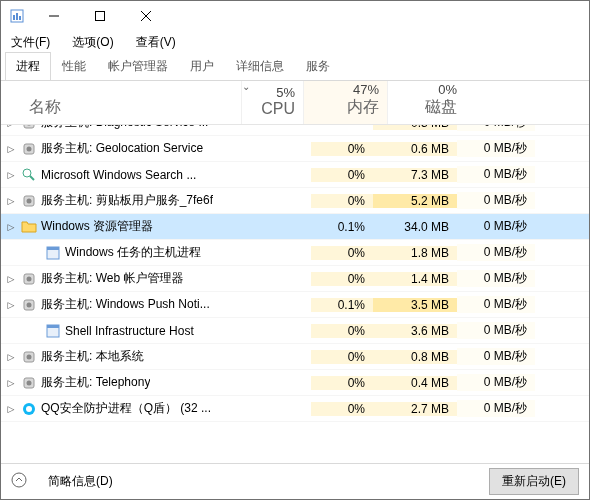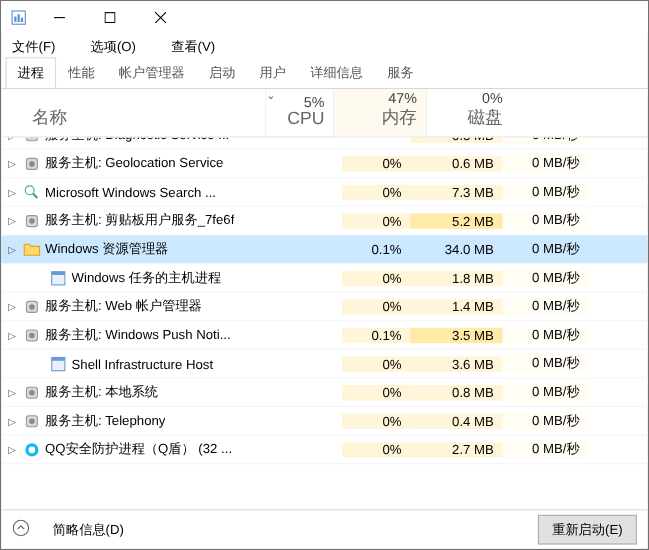--- a/index.html
+++ b/index.html
@@ -2,21 +2,21 @@
 <html><head>
 <meta charset="utf-8">
 <style>
 *{margin:0;padding:0;box-sizing:border-box;font-family:"Microsoft YaHei","Segoe UI",sans-serif;font-size:12px}
 body{background:#fff;width:590px;height:500px;border:1px solid #707070;display:flex;flex-direction:column;overflow:hidden}
 .titlebar{height:30px;display:flex;align-items:center;padding:0 0 0 8px;background:#fff}
 .title-icon{width:16px;height:16px;margin-right:6px;display:flex;align-items:center;justify-content:center}
 .title-text{flex:1;font-size:12px;color:#000}
 .win-btns{display:flex}
 .win-btn{width:46px;height:30px;display:flex;align-items:center;justify-content:center;color:#000}
-.menubar{height:22px;display:flex;align-items:center;padding:0 6px;gap:24px}
+.menubar{height:22px;display:flex;align-items:center;padding:0 6px;gap:14px}
 .menu-item{padding:2px 4px;cursor:default}
 .tabs{height:28px;display:flex;align-items:flex-end;border-bottom:1px solid #d9d9d9;padding:0 4px}
 .tab{padding:5px 10px;color:#555;cursor:default;border:1px solid transparent;border-bottom:none}
 .tab.active{border-color:#d9d9d9;background:#fff;position:relative;top:0;color:#000}
 .grid{flex:1;display:flex;flex-direction:column;overflow:hidden}
 .header{display:flex;border-bottom:1px solid #e5e5e5;height:44px}
 .hcell{display:flex;flex-direction:column;justify-content:flex-end;padding:4px 8px 6px;text-align:right;border-left:1px solid #f0f0f0}
 .hname{width:240px;text-align:left;justify-content:flex-end;border-left:none;padding-left:28px}
 .hstatus{width:70px;text-align:left}
 .hcpu{width:62px}
@@ -85,21 +85,20 @@
 <div class="menubar" id="menubar">
     <span class="menu-item">文件(F)</span>
     <span class="menu-item">选项(O)</span>
     <span class="menu-item">查看(V)</span>
   </div>
 
 <div class="tabs" id="tabs">
     <div class="tab active">进程</div>
     <div class="tab">性能</div>
     <div class="tab">帐户管理器</div>
-    <div class="tab">启动</div>
     <div class="tab">用户</div>
     <div class="tab">详细信息</div>
     <div class="tab">服务</div>
   </div>
 
 <div class="grid">
   <div class="header">
     <span class="sort-arrow">⌄</span>
     <div class="hcell hname">
         <span class="hlbl">名称</span>

